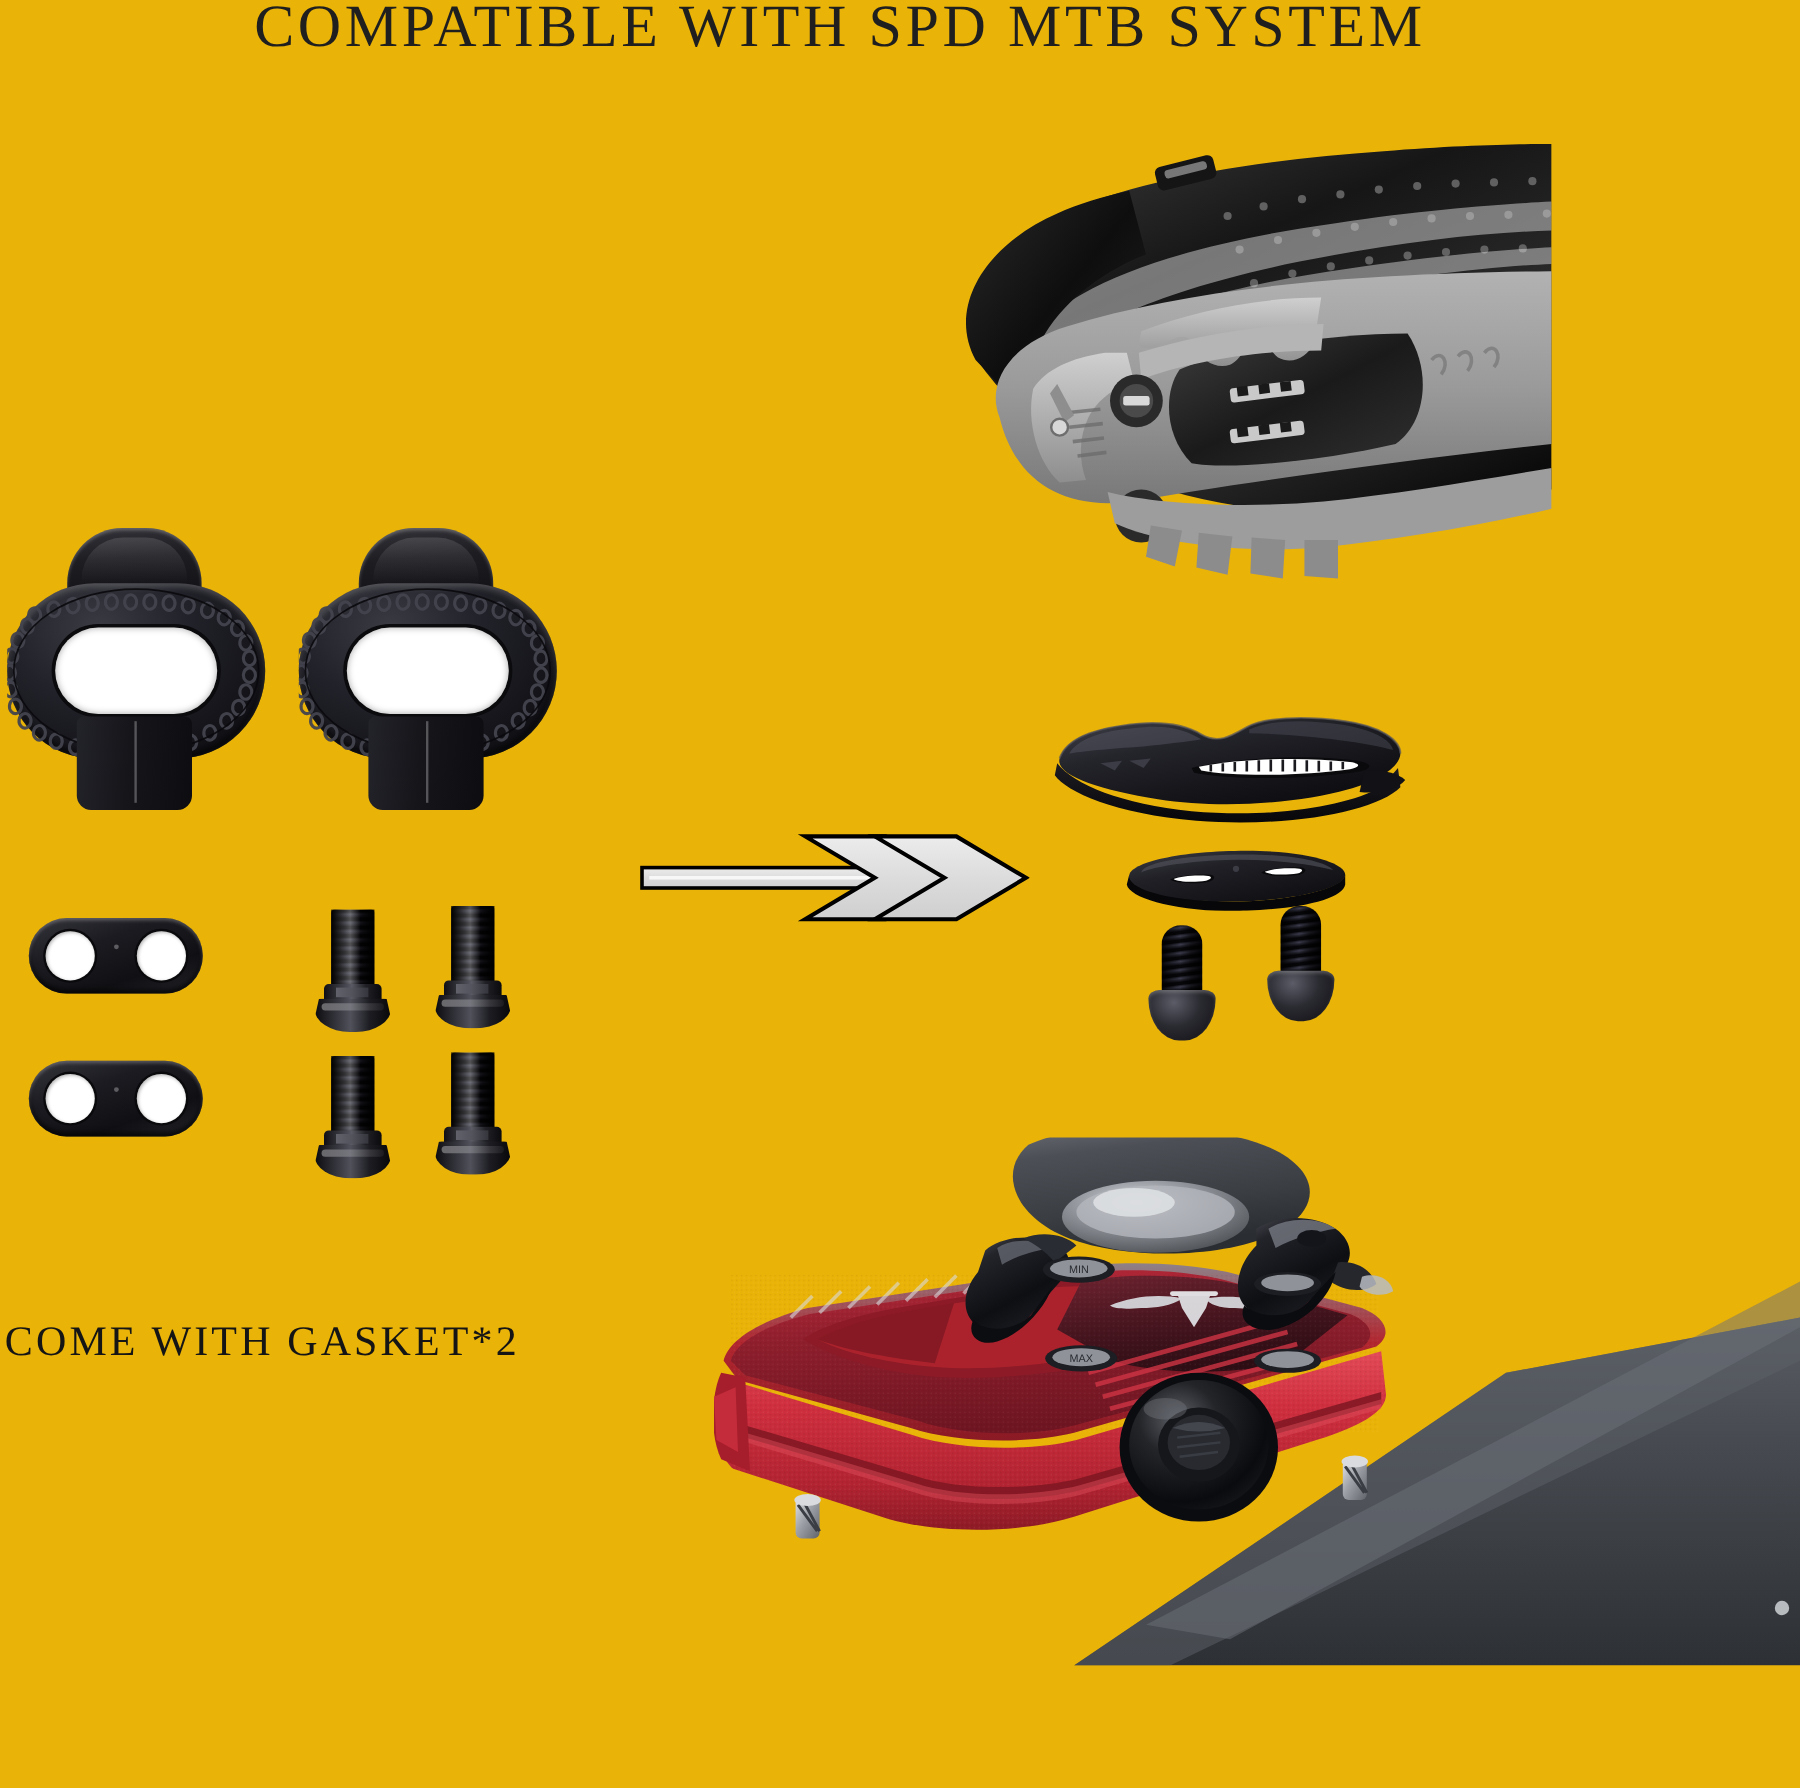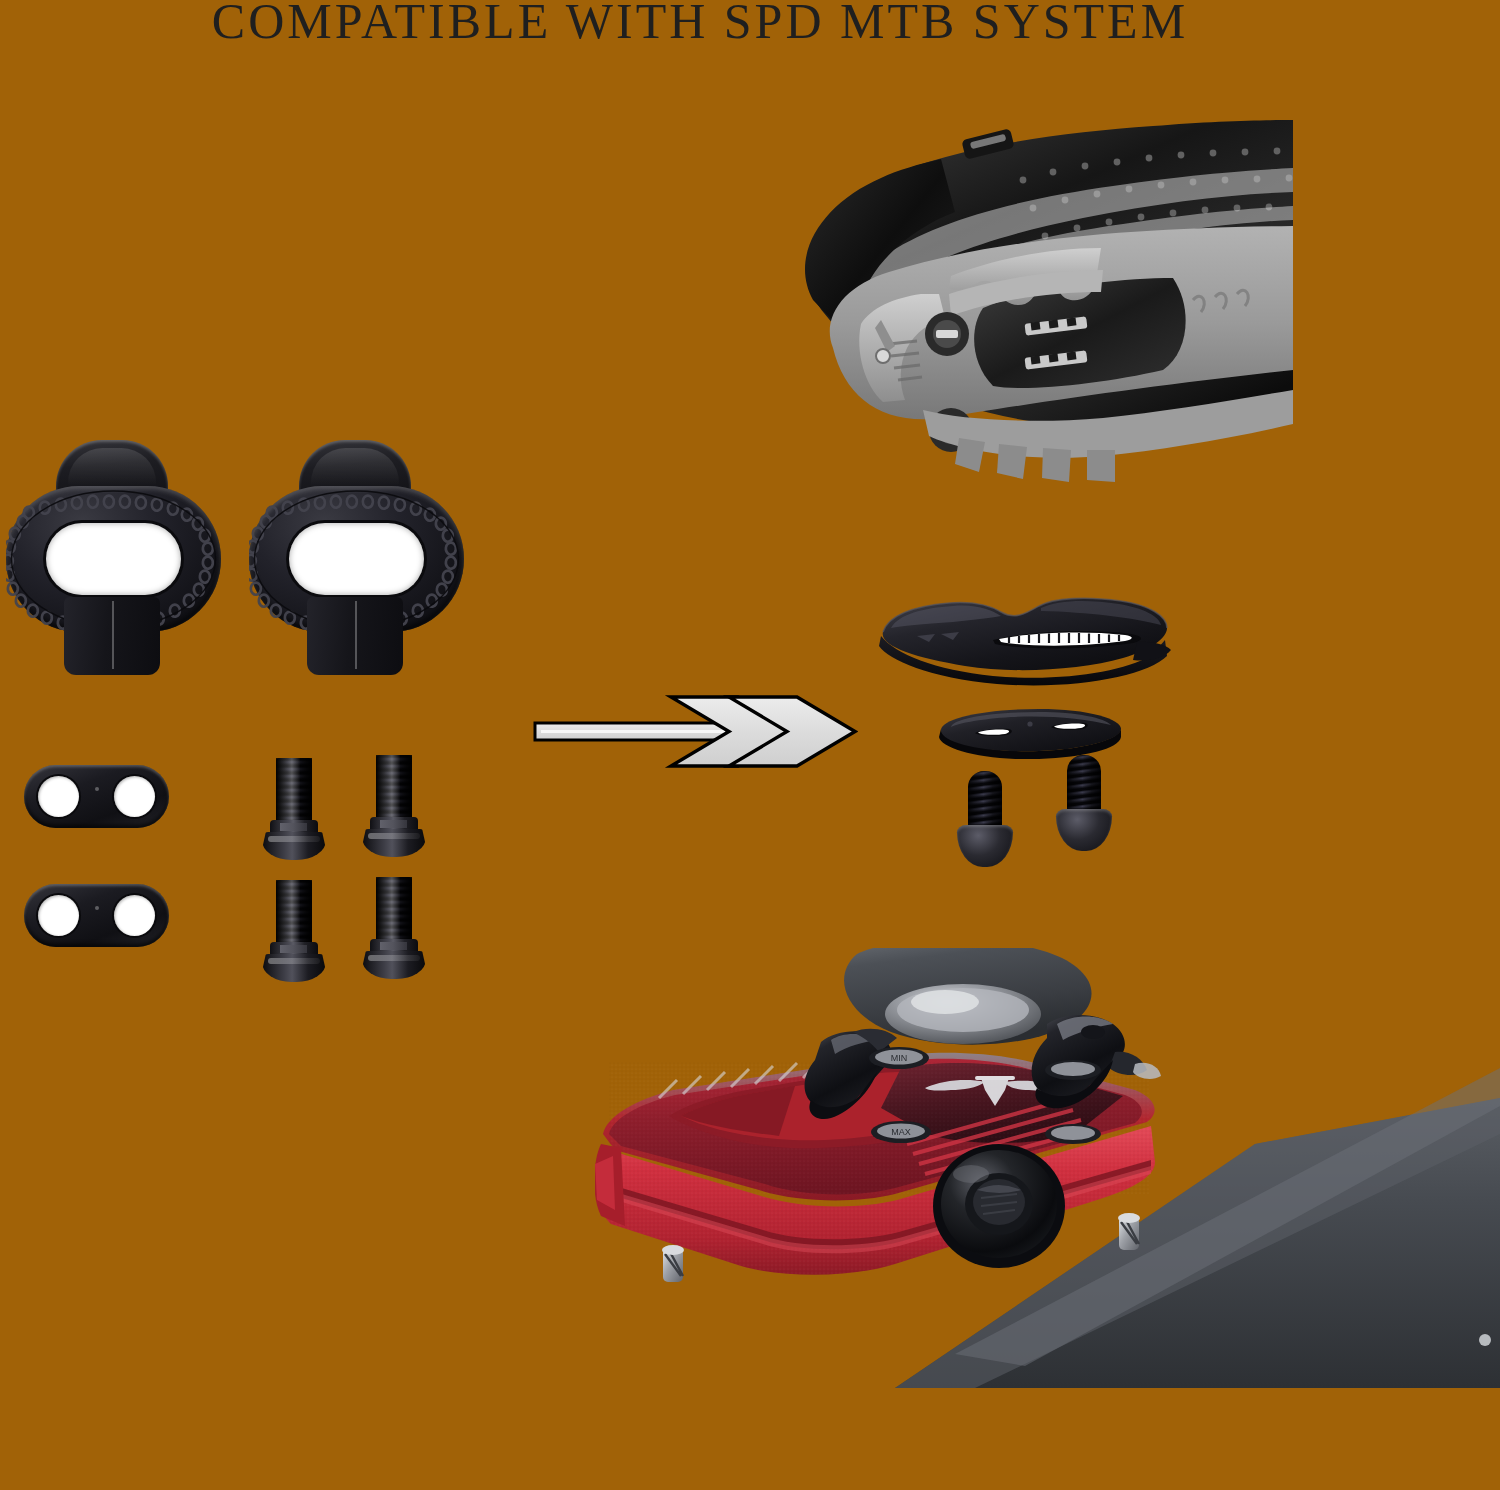--- a/index.html
+++ b/index.html
@@ -3,21 +3,21 @@
 <meta charset="utf-8">
 <style>
   * { margin:0; padding:0; box-sizing:border-box; }
   html,body { background:#ffffff; }
   body {
     width:1500px; height:1490px;
     font-family:"Liberation Serif", serif;
     position:relative; overflow:hidden;
     background:#ffffff;
   }
-  #stage { position:absolute; inset:0; background:#a16207; }
+  #stage { position:absolute; inset:0; background:#eab308; }
 
   
   .headline {
     position:absolute; left:0; top:-8px; width:1400px;
     text-align:center;
     font-family:"Liberation Serif", serif;
     font-size:50px; font-weight:400; letter-spacing:3px;
     color:#1f1f1f; white-space:nowrap;
     line-height:58px;
   }
@@ -722,14 +722,15 @@
         <ellipse cx="78" cy="302" rx="11" ry="5" fill="#d9dbdf"></ellipse>
       </g>
       <g>
         <rect x="524" y="268" width="20" height="34" rx="5" fill="url(#silverPin)"></rect>
         <path d="M 526 274 l 16 22 M 530 270 l 14 26" stroke="#3a3d43" stroke-width="2.4"></path>
         <ellipse cx="534" cy="270" rx="11" ry="5" fill="#d9dbdf"></ellipse>
       </g>
     </svg>
   </div>
 
+  <div class="gasket-note">COME WITH GASKET*2</div>
 
 </div>
 
 </body></html>

